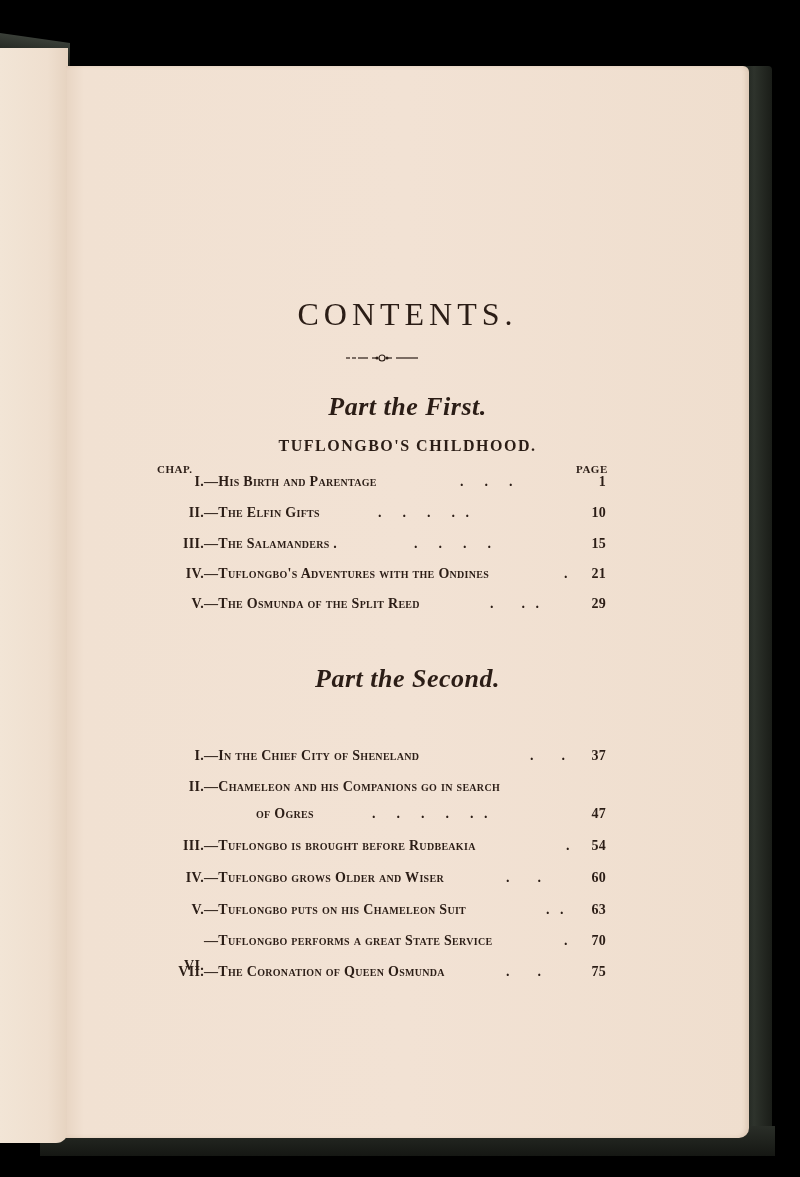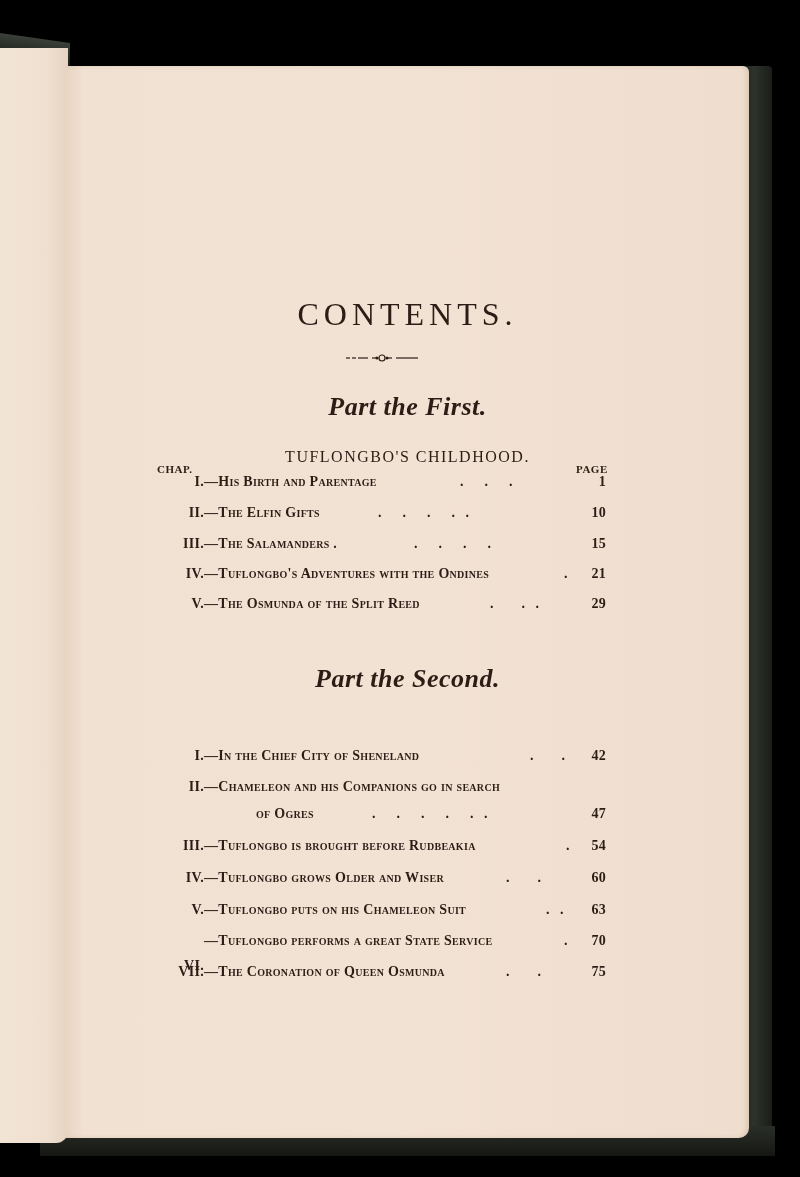--- a/index.html
+++ b/index.html
@@ -78,21 +78,21 @@
       <line x1="26" y1="5" x2="30" y2="5"></line>
       <circle cx="36" cy="5" r="3"></circle>
       <line x1="42" y1="5" x2="46" y2="5"></line>
         <line x1="50" y1="5" x2="72" y2="5"></line>
     </g>
     <circle cx="31" cy="5" r="1.5" fill="#2b1d16"></circle>
       <circle cx="41" cy="5" r="1.5" fill="#2b1d16"></circle>
   </svg>
 
   <div class="part-heading" style="top:326px;">Part the First.</div>
-  <div class="part-sub" style="top:382px;">TUFLONGBO'S CHILDHOOD.</div>
+  <div class="part-sub" style="top:371px;font-weight:bold;">TUFLONGBO'S CHILDHOOD.</div>
 
   <div class="col-label" style="left:91px; top:397px;">CHAP.</div>
   <div class="col-label" style="left:510px; top:397px;">PAGE</div>
 
   <div class="row" style="top:408px;">
     <span class="num" style="left:0; width:48px;">I.</span>
     <span class="ttl" style="left:48px;">—His Birth and Parentage</span>
     <span class="dots" style="left:304px;">.      .      .</span>
     <span class="pg">1</span>
   </div>
@@ -120,21 +120,21 @@
     <span class="dots" style="left:334px;">.        .   .</span>
     <span class="pg">29</span>
   </div>
 
   <div class="part-heading" style="top:598px;">Part the Second.</div>
 
   <div class="row" style="top:682px;">
     <span class="num" style="left:0; width:48px;">I.</span>
     <span class="ttl" style="left:48px;">—In the Chief City of Sheneland</span>
     <span class="dots" style="left:374px;">.        .</span>
-    <span class="pg">42</span>
+    <span class="pg">37</span>
   </div>
   <div class="row" style="top:713px;">
     <span class="num" style="left:0; width:48px;">II.</span>
     <span class="ttl" style="left:48px;">—Chameleon and his Companions go in search</span>
   </div>
   <div class="row" style="top:740px;">
     <span class="ttl" style="left:100px;">of Ogres</span>
     <span class="dots" style="left:216px;">.      .      .      .      .   .</span>
     <span class="pg">47</span>
   </div>

